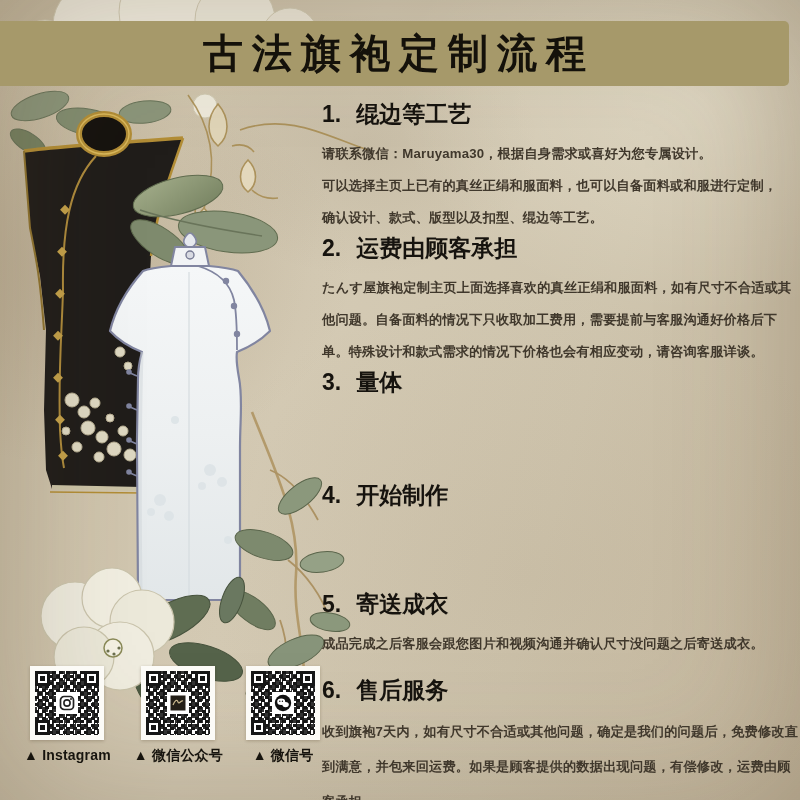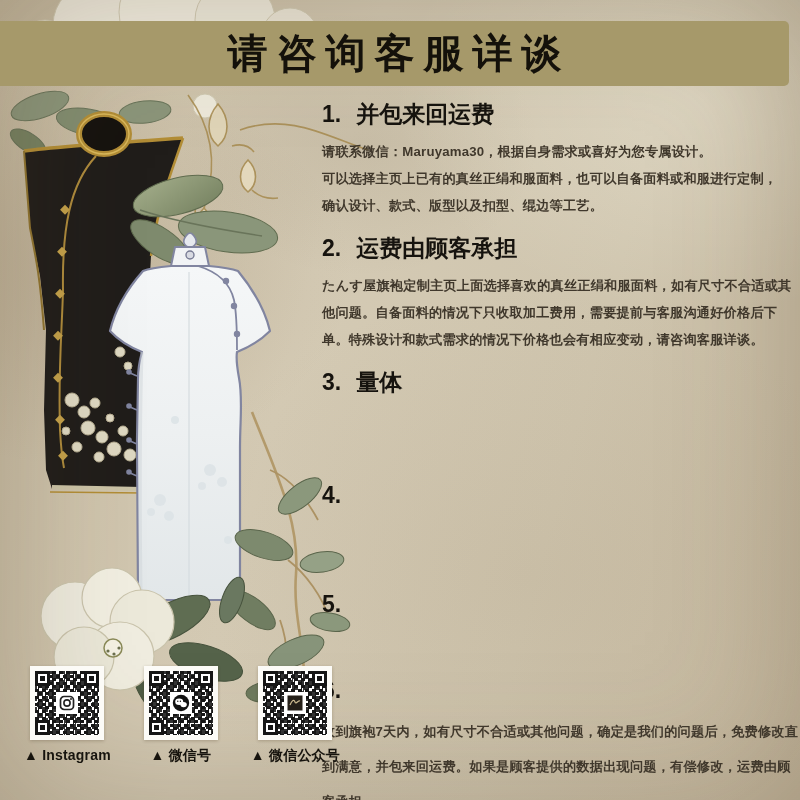--- a/index.html
+++ b/index.html
@@ -21,27 +21,27 @@
   .banner{position:absolute;top:21px;left:0;width:789px;height:65px;
     background:#a6996a;border-radius:0 5px 5px 0;
     display:flex;align-items:center;justify-content:center;z-index:3;}
   .banner .title{font-size:40px;font-weight:bold;color:#14110a;
     letter-spacing:9px;padding-left:9px;white-space:nowrap;}
 
   
   .step{position:absolute;left:322px;width:478px;z-index:2;}
   .step h2{margin:0 0 9px 0;font-size:23px;line-height:30px;font-weight:bold;color:#16130e;display:flex;}
   .step h2 .num{margin-right:15px;}
-  .step p{margin:0;font-size:13.2px;line-height:27px;font-weight:bold;
+  .step p{margin:0;font-size:13.2px;line-height:32px;font-weight:bold;
     color:#40382c;letter-spacing:.2px;white-space:pre-line;text-align:left;}
   .s1{top:99px}.s2{top:233px}.s3{top:367px}.s4{top:480px}.s5{top:589px}.s6{top:675px}
   .s6 p{line-height:35px;}
 
   
-  .qr-row{position:absolute;left:24px;top:666px;display:flex;gap:33px;z-index:4;}
+  .qr-row{position:absolute;left:24px;top:666px;display:flex;gap:23px;z-index:4;}
   .qr-item{display:flex;flex-direction:column;align-items:center;gap:7px;}
   .qr-box{background:#fcfbf7;padding:5px;box-shadow:0 1px 3px rgba(60,45,20,.25);}
   .qr-code{position:relative;width:64px;height:64px;background-color:#fff;
     background-image:
       conic-gradient(#161616 25%,transparent 0 50%,#161616 0 75%,transparent 0),
       conic-gradient(rgba(22,22,22,.88) 25%,transparent 0 50%,rgba(22,22,22,.88) 0 75%,transparent 0);
     background-size:7px 7px,11px 11px;background-position:0 0,2px 3px;}
   .fd{position:absolute;width:15px;height:15px;border:3px solid #161616;background:#fff;box-sizing:border-box;}
   .fd::after{content:"";position:absolute;inset:2px;background:#161616;}
   .fd.tl{top:0;left:0}.fd.tr{top:0;right:0}.fd.bl{bottom:0;left:0}
@@ -187,27 +187,27 @@
       <circle cx="120" cy="656" r="34" fill="#f0ede0" stroke="#c9c3ab" stroke-width="1.2"></circle>
       <circle cx="84" cy="657" r="30" fill="#eae7d8" stroke="#c9c3ab" stroke-width="1.2"></circle>
       <circle cx="113" cy="648" r="9" fill="#f4f1e3" stroke="#8a8a58" stroke-width="1.5"></circle>
       <circle cx="108" cy="651" r="1.6" fill="#6b6f4e"></circle>
         <circle cx="114" cy="654" r="1.6" fill="#6b6f4e"></circle>
         <circle cx="119" cy="648" r="1.6" fill="#6b6f4e"></circle>
     </g>
   </svg>
 
   <header class="banner">
-    <div class="title">请咨询客服详谈</div>
+    <div class="title">古法旗袍定制流程</div>
   </header>
 
   <section class="step s1">
     <h2>
         <span class="num">1.</span>
-        <span>并包来回运费</span>
+        <span>绲边等工艺</span>
       </h2>
     <p>请联系微信：Maruyama30，根据自身需求或喜好为您专属设计。
 可以选择主页上已有的真丝正绢和服面料，也可以自备面料或和服进行定制，
 确认设计、款式、版型以及扣型、绲边等工艺。</p>
   </section>
 
   <section class="step s2">
     <h2>
         <span class="num">2.</span>
         <span>运费由顾客承担</span>
@@ -218,32 +218,36 @@
   <section class="step s3">
     <h2>
         <span class="num">3.</span>
         <span>量体</span>
       </h2>
   </section>
 
   <section class="step s4">
     <h2>
         <span class="num">4.</span>
+        <span>开始制作</span>
       </h2>
   </section>
 
   <section class="step s5">
     <h2>
         <span class="num">5.</span>
-      </h2>
+        <span>寄送成衣</span>
+      </h2>
+    <p>成品完成之后客服会跟您图片和视频沟通并确认尺寸没问题之后寄送成衣。</p>
   </section>
 
   <section class="step s6">
     <h2>
         <span class="num">6.</span>
+        <span>售后服务</span>
       </h2>
     <p>收到旗袍7天内，如有尺寸不合适或其他问题，确定是我们的问题后，免费修改直到满意，并包来回运费。如果是顾客提供的数据出现问题，有偿修改，运费由顾客承担。</p>
   </section>
 
   <footer class="qr-row">
 
     <div class="qr-item">
       <div class="qr-box">
         <div class="qr-code">
           <i class="fd tl"></i>
@@ -252,20 +256,37 @@
           <span class="qr-center">
             <svg width="16" height="16" viewBox="0 0 16 16">
                 <rect x="1.5" y="1.5" width="13" height="13" rx="3.6" fill="none" stroke="#222" stroke-width="1.7"></rect>
                 <circle cx="8" cy="8" r="3.1" fill="none" stroke="#222" stroke-width="1.6"></circle>
                 <circle cx="12" cy="4" r="1" fill="#222"></circle>
               </svg>
           </span>
         </div>
       </div>
       <div class="qr-label">▲ Instagram</div>
+    </div>
+
+    <div class="qr-item">
+      <div class="qr-box">
+        <div class="qr-code">
+          <i class="fd tl"></i>
+          <i class="fd tr"></i>
+          <i class="fd bl"></i>
+          <span class="qr-center">
+            <svg width="16" height="16" viewBox="0 0 16 16">
+                <rect x="0.5" y="0.5" width="15" height="15" fill="#241f18"></rect>
+                <path d="M3,10 C5,5 7,4 8,7 C9,10 11,5 13,6" fill="none" stroke="#cbb98f" stroke-width="1.2"></path>
+              </svg>
+          </span>
+        </div>
+      </div>
+      <div class="qr-label">▲ 微信公众号</div>
     </div>
 
     <div class="qr-item">
       <div class="qr-box">
         <div class="qr-code">
           <i class="fd tl"></i>
           <i class="fd tr"></i>
           <i class="fd bl"></i>
           <span class="qr-center">
             <svg width="18" height="18" viewBox="0 0 18 18">
@@ -274,31 +295,14 @@
                 <ellipse cx="11.6" cy="10.6" rx="3.2" ry="2.6" fill="#fff"></ellipse>
                 <circle cx="5.8" cy="7.2" r="0.7" fill="#111"></circle>
                 <circle cx="8.4" cy="7.2" r="0.7" fill="#111"></circle>
               </svg>
           </span>
         </div>
       </div>
       <div class="qr-label">▲ 微信号</div>
     </div>
 
-    <div class="qr-item">
-      <div class="qr-box">
-        <div class="qr-code">
-          <i class="fd tl"></i>
-          <i class="fd tr"></i>
-          <i class="fd bl"></i>
-          <span class="qr-center">
-            <svg width="16" height="16" viewBox="0 0 16 16">
-                <rect x="0.5" y="0.5" width="15" height="15" fill="#241f18"></rect>
-                <path d="M3,10 C5,5 7,4 8,7 C9,10 11,5 13,6" fill="none" stroke="#cbb98f" stroke-width="1.2"></path>
-              </svg>
-          </span>
-        </div>
-      </div>
-      <div class="qr-label">▲ 微信公众号</div>
-    </div>
-
   </footer>
 </div>
 
 </body></html>

